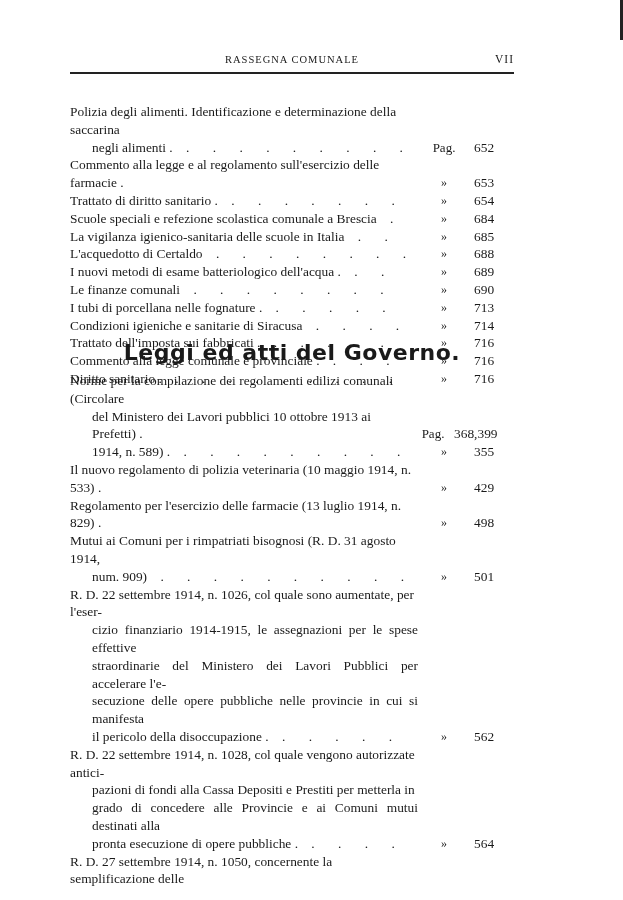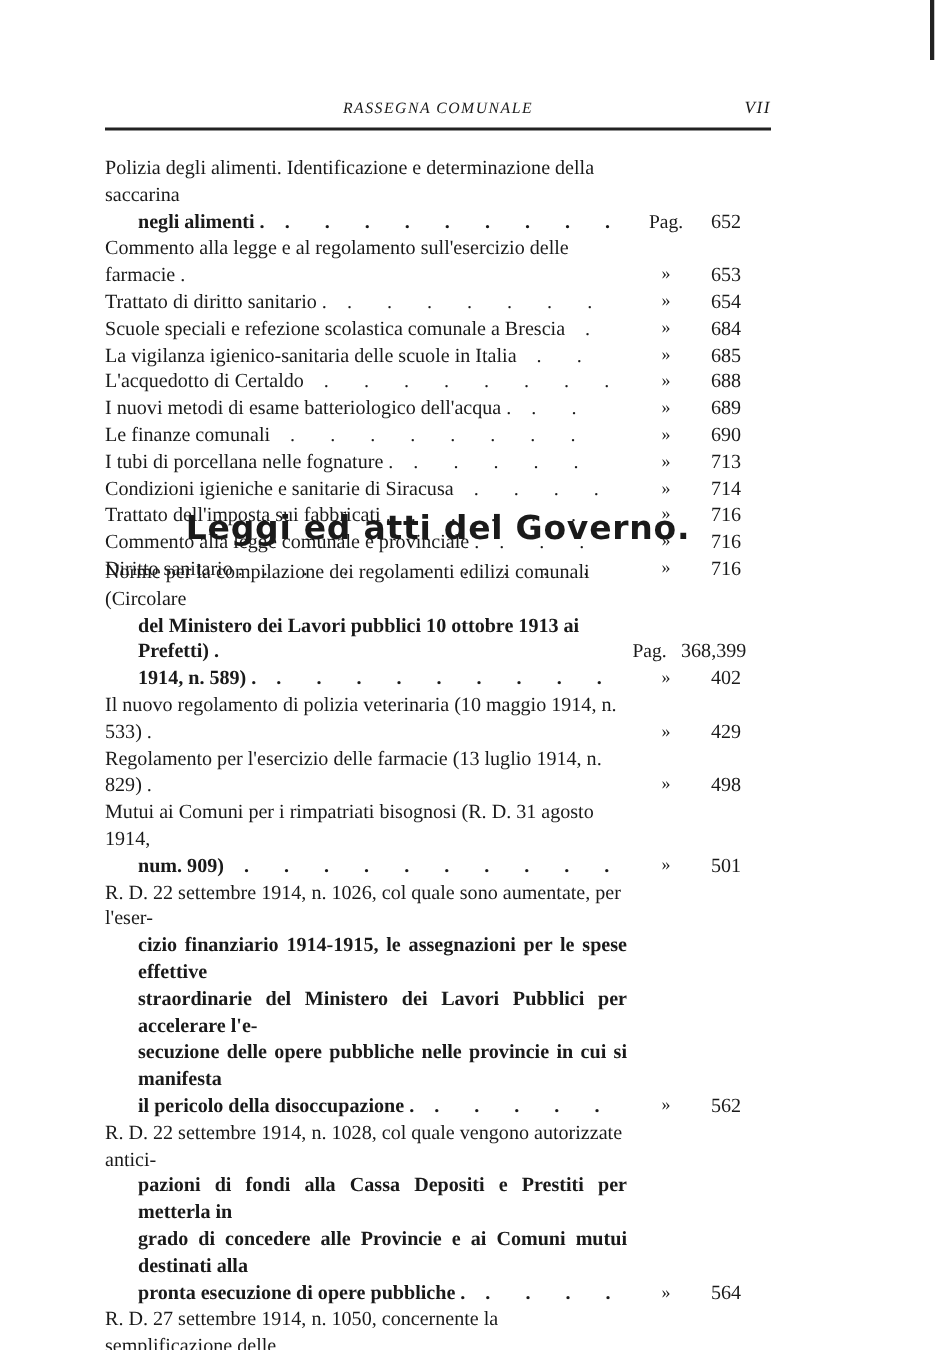--- a/index.html
+++ b/index.html
@@ -1,28 +1,28 @@
 <!DOCTYPE html>
 <html><head>
 <meta charset="utf-8">
 <style>
   html, body { margin: 0; padding: 0; background: #ffffff; }
   body { width: 623px; height: 900px; position: relative; overflow: hidden;
          font-family: "Liberation Serif", "DejaVu Serif", serif; color: #1a1a1a; }
   .right-edge { position: absolute; right: 0; top: 0; width: 3px; height: 40px; background: #222; }
-  .header { position: absolute; left: 70px; top: 65px; width: 444px; height: 22px; font-style: italic; }
+  .header { position: absolute; left: 70px; top: 52px; width: 444px; height: 22px; }
   .header .title { position: absolute; left: 0; right: 0; text-align: center; top: 2px;
                    font-size: 10.5px; letter-spacing: 1px; }
   .header .pageno { position: absolute; right: 0; top: 1px; font-size: 11.5px; letter-spacing: 1px; }
   .header .rule { position: absolute; left: 0; right: 0; top: 20px; height: 1.6px; background: #222; }
 
   .toc { position: absolute; left: 70px; width: 444px; font-size: 13.4px; }
   .row { position: relative; line-height: 17.8px; }
   .row .text { display: block; padding-right: 96px; }
-  .row .cont { display: block; padding-left: 22px; padding-right: 96px; font-weight: bold; }
+  .row .cont { display: block; padding-left: 22px; padding-right: 96px; }
   .row .dots { letter-spacing: 10px; }
   .row .marker { position: absolute; right: 50px; bottom: 0; width: 40px; text-align: center; font-size: 12px; }
   .row .marker.pag { font-size: 13px; }
   .row .page { position: absolute; right: 0; bottom: 0; width: 40px; text-align: left; }
   .row.wide .page { width: 60px; }
   .row.wide .marker { right: 66px; width: 30px; }
 
   #toc1 { top: 103px; }
   .section-title { position: absolute; left: 70px; width: 444px; top: 340px; text-align: center;
                    font-family: "DejaVu Sans", "Liberation Sans", sans-serif; font-weight: bold;
@@ -115,21 +115,21 @@
 <div class="toc" id="toc2">
     <div class="row wide">
       <span class="text">Norme per la compilazione dei regolamenti edilizi comunali (Circolare</span>
       <span class="cont">del Ministero dei Lavori pubblici 10 ottobre 1913 ai Prefetti) .<span class="dots"></span></span>
       <span class="marker pag">Pag.</span>
       <span class="page">368,399</span>
     </div>
     <div class="row">
       <span class="cont">1914, n. 589) .<span class="dots"> . . . . . . . . .</span></span>
       <span class="marker">»</span>
-      <span class="page">402</span>
+      <span class="page">355</span>
     </div>
     <div class="row">
       <span class="text">Il nuovo regolamento di polizia veterinaria (10 maggio 1914, n. 533) .<span class="dots"></span></span>
       <span class="marker">»</span>
       <span class="page">429</span>
     </div>
     <div class="row">
       <span class="text">Regolamento per l'esercizio delle farmacie (13 luglio 1914, n. 829) .<span class="dots"></span></span>
       <span class="marker">»</span>
       <span class="page">498</span>

